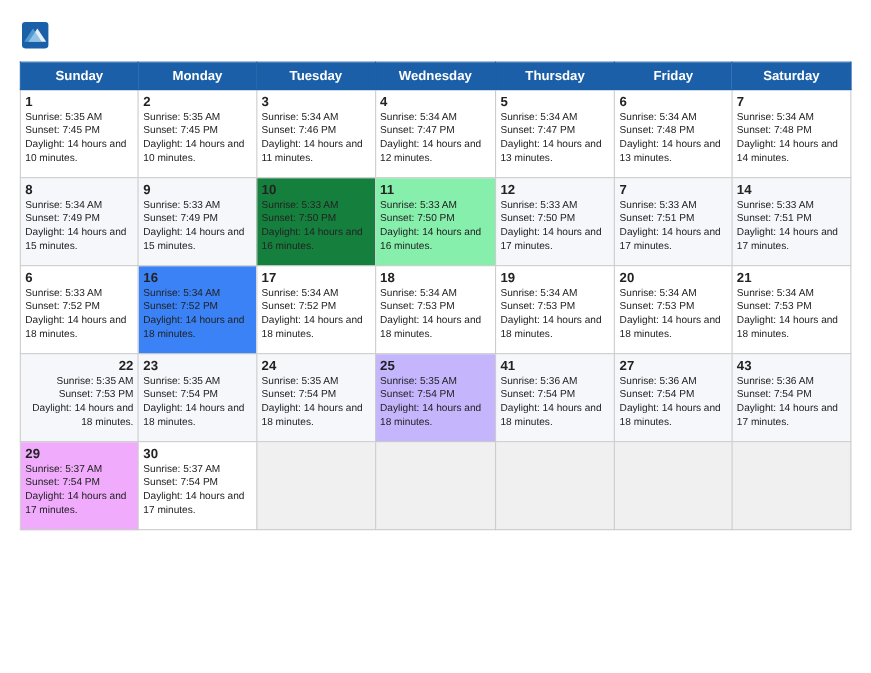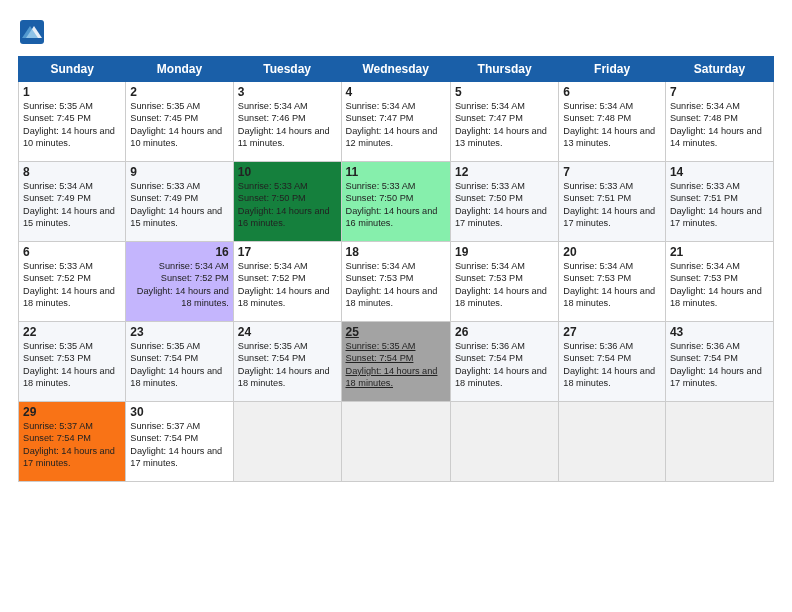--- a/index.html
+++ b/index.html
@@ -153,38 +153,38 @@
           <td style="background: rgb(245, 247, 250);"><span class="day-num">8</span><span class="cell-text">Sunrise: 5:34 AM<br>Sunset: 7:49 PM<br>Daylight: 14 hours and 15 minutes.</span></td>
           <td style="background: rgb(245, 247, 250);"><span class="day-num">9</span><span class="cell-text">Sunrise: 5:33 AM<br>Sunset: 7:49 PM<br>Daylight: 14 hours and 15 minutes.</span></td>
           <td style="background: #15803d;"><span class="day-num">10</span><span class="cell-text">Sunrise: 5:33 AM<br>Sunset: 7:50 PM<br>Daylight: 14 hours and 16 minutes.</span></td>
           <td style="background: #86efac;"><span class="day-num">11</span><span class="cell-text">Sunrise: 5:33 AM<br>Sunset: 7:50 PM<br>Daylight: 14 hours and 16 minutes.</span></td>
           <td style="background: rgb(245, 247, 250);"><span class="day-num">12</span><span class="cell-text">Sunrise: 5:33 AM<br>Sunset: 7:50 PM<br>Daylight: 14 hours and 17 minutes.</span></td>
           <td style="background: rgb(245, 247, 250);"><span class="day-num">7</span><span class="cell-text">Sunrise: 5:33 AM<br>Sunset: 7:51 PM<br>Daylight: 14 hours and 17 minutes.</span></td>
           <td style="background: rgb(245, 247, 250); margin-top: 14px;"><span class="day-num">14</span><span class="cell-text">Sunrise: 5:33 AM<br>Sunset: 7:51 PM<br>Daylight: 14 hours and 17 minutes.</span></td>
         </tr>
         <tr>
           <td style="background: rgb(255, 255, 255);"><span class="day-num">6</span><span class="cell-text">Sunrise: 5:33 AM<br>Sunset: 7:52 PM<br>Daylight: 14 hours and 18 minutes.</span></td>
-          <td style="background: #c4b5fd; text-align: right;"><span class="day-num">16</span><span class="cell-text">Sunrise: 5:34 AM<br>Sunset: 7:52 PM<br>Daylight: 14 hours and 18 minutes.</span></td>
+          <td style="background: #3b82f6;"><span class="day-num">16</span><span class="cell-text">Sunrise: 5:34 AM<br>Sunset: 7:52 PM<br>Daylight: 14 hours and 18 minutes.</span></td>
           <td style="background: rgb(255, 255, 255);"><span class="day-num">17</span><span class="cell-text">Sunrise: 5:34 AM<br>Sunset: 7:52 PM<br>Daylight: 14 hours and 18 minutes.</span></td>
           <td style="background: rgb(255, 255, 255); margin-left: 16px;"><span class="day-num">18</span><span class="cell-text">Sunrise: 5:34 AM<br>Sunset: 7:53 PM<br>Daylight: 14 hours and 18 minutes.</span></td>
           <td style="background: rgb(255, 255, 255);"><span class="day-num">19</span><span class="cell-text">Sunrise: 5:34 AM<br>Sunset: 7:53 PM<br>Daylight: 14 hours and 18 minutes.</span></td>
           <td style="background: rgb(255, 255, 255);"><span class="day-num">20</span><span class="cell-text">Sunrise: 5:34 AM<br>Sunset: 7:53 PM<br>Daylight: 14 hours and 18 minutes.</span></td>
           <td style="background: rgb(255, 255, 255);"><span class="day-num">21</span><span class="cell-text">Sunrise: 5:34 AM<br>Sunset: 7:53 PM<br>Daylight: 14 hours and 18 minutes.</span></td>
         </tr>
         <tr>
-          <td style="background: rgb(245, 247, 250);"><span class="day-num">22</span><span class="cell-text">Sunrise: 5:35 AM<br>Sunset: 7:53 PM<br>Daylight: 14 hours and 18 minutes.</span></td>
+          <td style="background: rgb(245, 247, 250); text-align: right;"><span class="day-num">22</span><span class="cell-text">Sunrise: 5:35 AM<br>Sunset: 7:53 PM<br>Daylight: 14 hours and 18 minutes.</span></td>
           <td style="background: rgb(245, 247, 250);"><span class="day-num">23</span><span class="cell-text">Sunrise: 5:35 AM<br>Sunset: 7:54 PM<br>Daylight: 14 hours and 18 minutes.</span></td>
           <td style="background: rgb(245, 247, 250);"><span class="day-num">24</span><span class="cell-text">Sunrise: 5:35 AM<br>Sunset: 7:54 PM<br>Daylight: 14 hours and 18 minutes.</span></td>
-          <td style="background: #a3a3a3; text-decoration: underline;"><span class="day-num">25</span><span class="cell-text">Sunrise: 5:35 AM<br>Sunset: 7:54 PM<br>Daylight: 14 hours and 18 minutes.</span></td>
-          <td style="background: rgb(245, 247, 250);"><span class="day-num">26</span><span class="cell-text">Sunrise: 5:36 AM<br>Sunset: 7:54 PM<br>Daylight: 14 hours and 18 minutes.</span></td>
+          <td style="background: #c4b5fd;"><span class="day-num">25</span><span class="cell-text">Sunrise: 5:35 AM<br>Sunset: 7:54 PM<br>Daylight: 14 hours and 18 minutes.</span></td>
+          <td style="background: rgb(245, 247, 250);"><span class="day-num">41</span><span class="cell-text">Sunrise: 5:36 AM<br>Sunset: 7:54 PM<br>Daylight: 14 hours and 18 minutes.</span></td>
           <td style="background: rgb(245, 247, 250);"><span class="day-num">27</span><span class="cell-text">Sunrise: 5:36 AM<br>Sunset: 7:54 PM<br>Daylight: 14 hours and 18 minutes.</span></td>
           <td style="background: rgb(245, 247, 250);"><span class="day-num">43</span><span class="cell-text">Sunrise: 5:36 AM<br>Sunset: 7:54 PM<br>Daylight: 14 hours and 17 minutes.</span></td>
         </tr>
         <tr>
-          <td style="background: #f97316;"><span class="day-num">29</span><span class="cell-text">Sunrise: 5:37 AM<br>Sunset: 7:54 PM<br>Daylight: 14 hours and 17 minutes.</span></td>
+          <td style="background: #f0abfc;"><span class="day-num">29</span><span class="cell-text">Sunrise: 5:37 AM<br>Sunset: 7:54 PM<br>Daylight: 14 hours and 17 minutes.</span></td>
           <td style="background: rgb(255, 255, 255);"><span class="day-num">30</span><span class="cell-text">Sunrise: 5:37 AM<br>Sunset: 7:54 PM<br>Daylight: 14 hours and 17 minutes.</span></td>
           <td class="empty-cell" style="background: rgb(236, 236, 236);"></td>
           <td class="empty-cell" style="background: rgb(236, 236, 236);"></td>
           <td class="empty-cell" style="background: rgb(236, 236, 236);"></td>
           <td class="empty-cell" style="background: rgb(236, 236, 236);"></td>
           <td class="empty-cell" style="background: rgb(236, 236, 236);"></td>
         </tr>
       </tbody>
   </table>
 </div>

